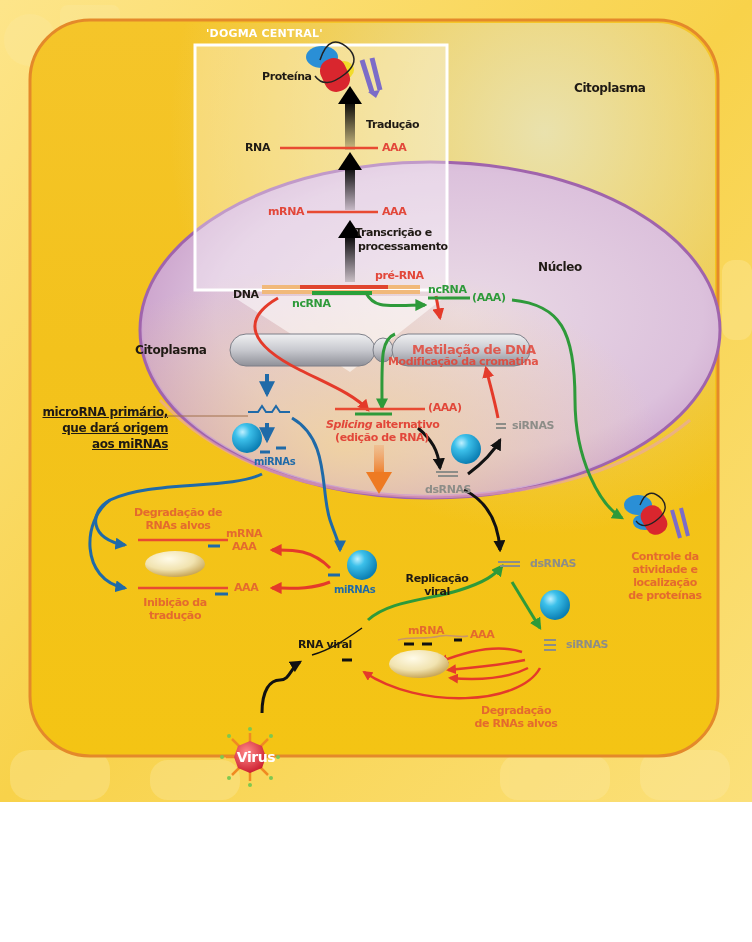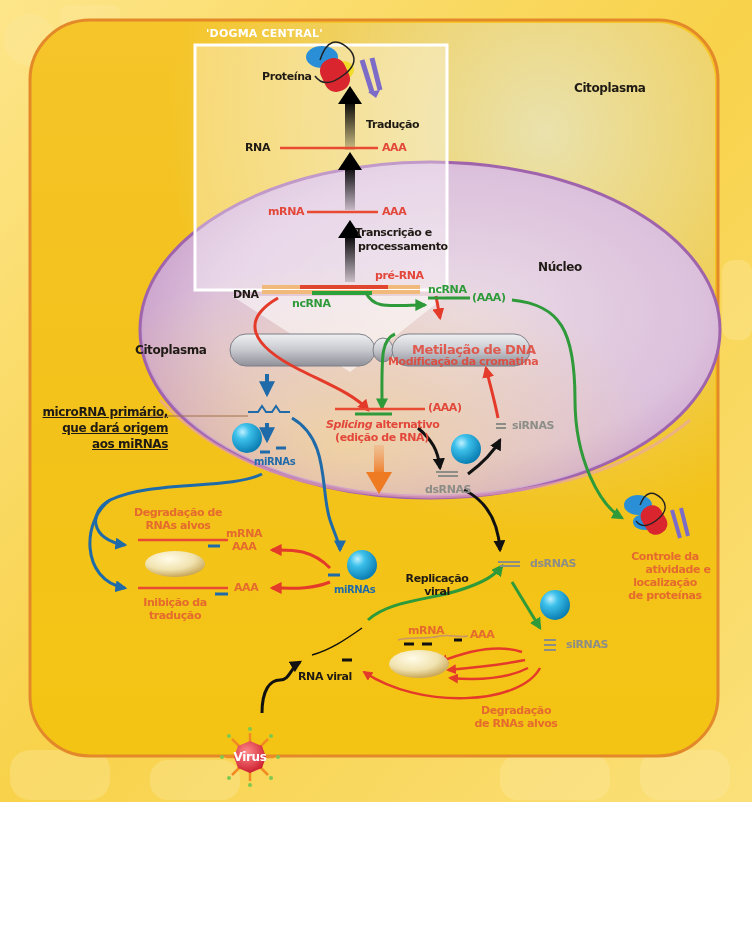--- a/index.html
+++ b/index.html
@@ -301,24 +301,24 @@
 <div class="lbl orange" style="left:226px;top:527px;font-size:11px;">mRNA</div>
 <div class="lbl orange" style="left:232px;top:540px;font-size:11px;">AAA</div>
 <div class="lbl orange" style="left:234px;top:581px;font-size:11px;">AAA</div>
 <div class="lbl orange center" style="left:125px;top:596px;width:100px;font-size:11px;">Inibição da</div>
 <div class="lbl orange center" style="left:125px;top:609px;width:100px;font-size:11px;">tradução</div>
 
 <div class="lbl dark center" style="left:402px;top:572px;width:70px;font-size:11px;">Replicação</div>
 <div class="lbl dark center" style="left:402px;top:585px;width:70px;font-size:11px;">viral</div>
 <div class="lbl grey" style="left:530px;top:557px;font-size:11px;">dsRNAS</div>
 <div class="lbl grey" style="left:566px;top:638px;font-size:11px;">siRNAS</div>
-<div class="lbl dark" style="left:298px;top:638px;font-size:11px;margin-top:32px;">RNA viral</div>
+<div class="lbl dark" style="left:298px;top:638px;font-size:11px;">RNA viral</div>
 <div class="lbl orange" style="left:408px;top:624px;font-size:11px;">mRNA</div>
 <div class="lbl orange" style="left:470px;top:628px;font-size:11px;">AAA</div>
 <div class="lbl orange center" style="left:466px;top:704px;width:100px;font-size:11px;">Degradação</div>
 <div class="lbl orange center" style="left:466px;top:717px;width:100px;font-size:11px;">de RNAs alvos</div>
-<div class="lbl white center" style="left:230px;top:750px;width:40px;font-size:12px;">Virus</div>
+<div class="lbl white center" style="left:236px;top:750px;width:40px;font-size:14px;">Virus</div>
 
 <div class="lbl orange center" style="left:615px;top:550px;width:100px;font-size:11px;">Controle da</div>
-<div class="lbl orange center" style="left:628px;top:563px;width:100px;font-size:11px;">atividade e</div>
+<div class="lbl orange center" style="left:615px;top:563px;width:100px;font-size:11px;">atividade e</div>
 <div class="lbl orange center" style="left:615px;top:576px;width:100px;font-size:11px;">localização</div>
 <div class="lbl orange center" style="left:615px;top:589px;width:100px;font-size:11px;">de proteínas</div>
 </div>
 
 </body></html>

